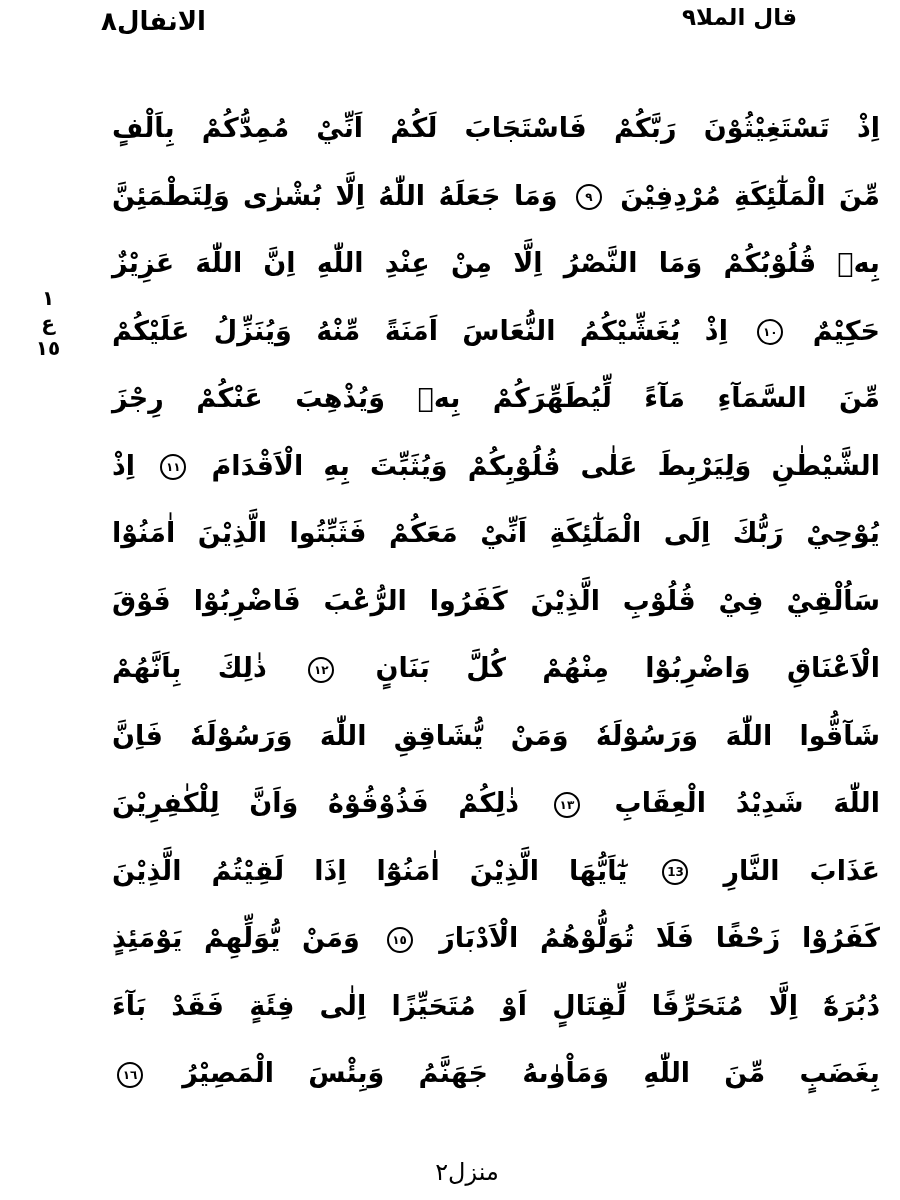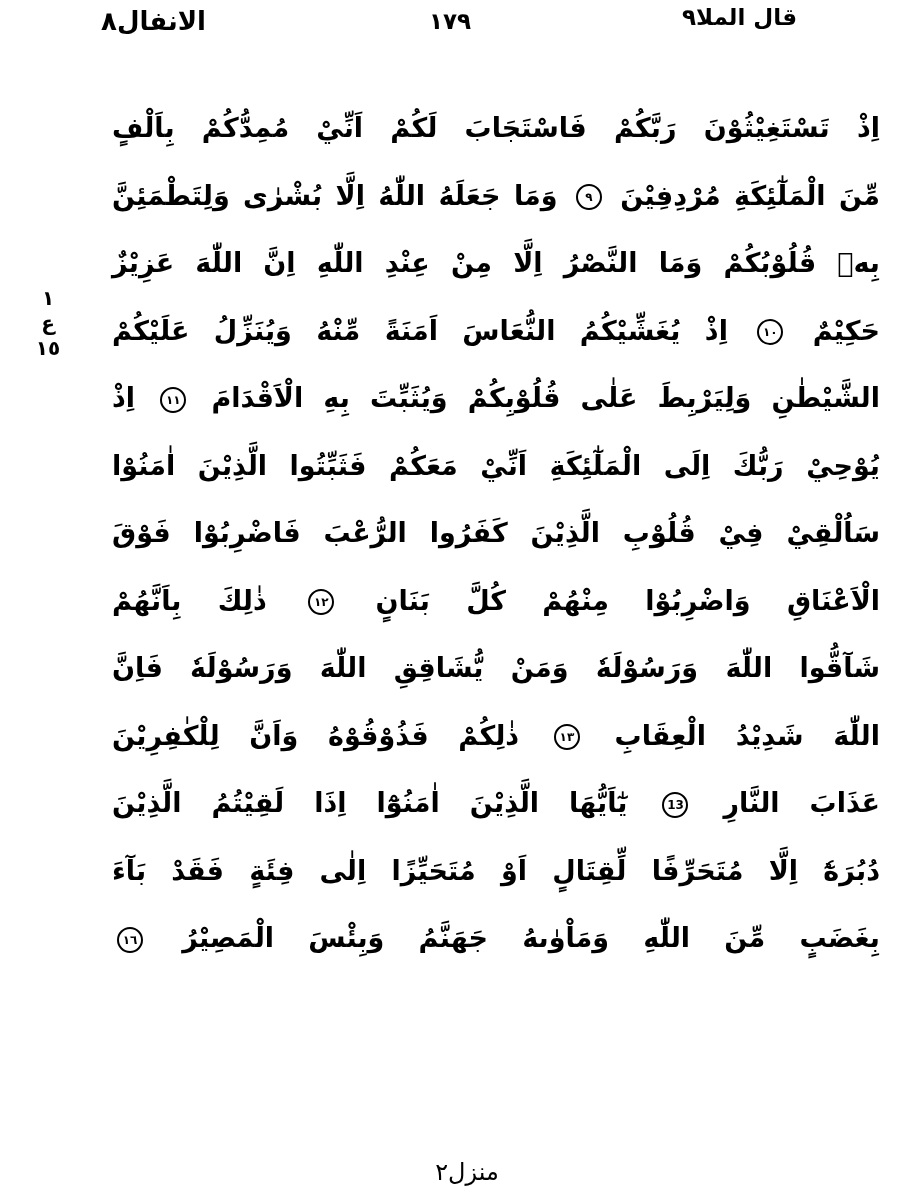--- a/index.html
+++ b/index.html
@@ -116,42 +116,43 @@
     padding-left: 34px;
   }
 </style>
 </head>
 <body>
 
 <div class="page">
 
   <span class="hdr-right">قال الملا٩</span>
 
-  <span class="hdr-center">١٧٩</span>
 
   <span class="hdr-left">الانفال٨</span>
 
   <aside class="ruku">
     <span>١</span>
     <span>ع</span>
     <span>١٥</span>
   </aside>
 
   <main class="text-block">
       <div class="line"><span class="seg">اِذْ تَسْتَغِيْثُوْنَ رَبَّكُمْ فَاسْتَجَابَ لَكُمْ اَنِّيْ مُمِدُّكُمْ بِاَلْفٍ</span> </div>
       <div class="line"><span class="seg">مِّنَ الْمَلٰٓئِكَةِ مُرْدِفِيْنَ</span> <span class="vmark">٩</span> <span class="seg">وَمَا جَعَلَهُ اللّٰهُ اِلَّا بُشْرٰى وَلِتَطْمَئِنَّ</span> </div>
       <div class="line"><span class="seg">بِهٖ قُلُوْبُكُمْ وَمَا النَّصْرُ اِلَّا مِنْ عِنْدِ اللّٰهِ اِنَّ اللّٰهَ عَزِيْزٌ</span> </div>
       <div class="line"><span class="seg">حَكِيْمٌ</span> <span class="vmark">١٠</span> <span class="seg">اِذْ يُغَشِّيْكُمُ النُّعَاسَ اَمَنَةً مِّنْهُ وَيُنَزِّلُ عَلَيْكُمْ</span> </div>
+      <div class="line"><span class="seg">مِّنَ السَّمَآءِ مَآءً لِّيُطَهِّرَكُمْ بِهٖ وَيُذْهِبَ عَنْكُمْ رِجْزَ</span> </div>
       <div class="line"><span class="seg">الشَّيْطٰنِ وَلِيَرْبِطَ عَلٰى قُلُوْبِكُمْ وَيُثَبِّتَ بِهِ الْاَقْدَامَ</span> <span class="vmark">١١</span> <span class="seg">اِذْ</span> </div>
       <div class="line"><span class="seg">يُوْحِيْ رَبُّكَ اِلَى الْمَلٰٓئِكَةِ اَنِّيْ مَعَكُمْ فَثَبِّتُوا الَّذِيْنَ اٰمَنُوْا</span> </div>
       <div class="line"><span class="seg">سَاُلْقِيْ فِيْ قُلُوْبِ الَّذِيْنَ كَفَرُوا الرُّعْبَ فَاضْرِبُوْا فَوْقَ</span> </div>
       <div class="line"><span class="seg">الْاَعْنَاقِ وَاضْرِبُوْا مِنْهُمْ كُلَّ بَنَانٍ</span> <span class="vmark">١٢</span> <span class="seg">ذٰلِكَ بِاَنَّهُمْ</span> </div>
       <div class="line"><span class="seg">شَآقُّوا اللّٰهَ وَرَسُوْلَهٗ وَمَنْ يُّشَاقِقِ اللّٰهَ وَرَسُوْلَهٗ فَاِنَّ</span> </div>
       <div class="line"><span class="seg">اللّٰهَ شَدِيْدُ الْعِقَابِ</span> <span class="vmark">١٣</span> <span class="seg">ذٰلِكُمْ فَذُوْقُوْهُ وَاَنَّ لِلْكٰفِرِيْنَ</span> </div>
       <div class="line"><span class="seg">عَذَابَ النَّارِ</span> <span class="vmark">13</span> <span class="seg">يٰٓاَيُّهَا الَّذِيْنَ اٰمَنُوْٓا اِذَا لَقِيْتُمُ الَّذِيْنَ</span> </div>
+      <div class="line"><span class="seg">كَفَرُوْا زَحْفًا فَلَا تُوَلُّوْهُمُ الْاَدْبَارَ</span> <span class="vmark">١٥</span> <span class="seg">وَمَنْ يُّوَلِّهِمْ يَوْمَئِذٍ</span> </div>
       <div class="line"><span class="seg">دُبُرَهٗٓ اِلَّا مُتَحَرِّفًا لِّقِتَالٍ اَوْ مُتَحَيِّزًا اِلٰى فِئَةٍ فَقَدْ بَآءَ</span> </div>
       <div class="line"><span class="seg">بِغَضَبٍ مِّنَ اللّٰهِ وَمَاْوٰىهُ جَهَنَّمُ وَبِئْسَ الْمَصِيْرُ</span> <span class="vmark">١٦</span> </div>
     </main>
 
   <footer class="footer">
     <span>منزل٢</span>
   </footer>
 
 </div>
 

